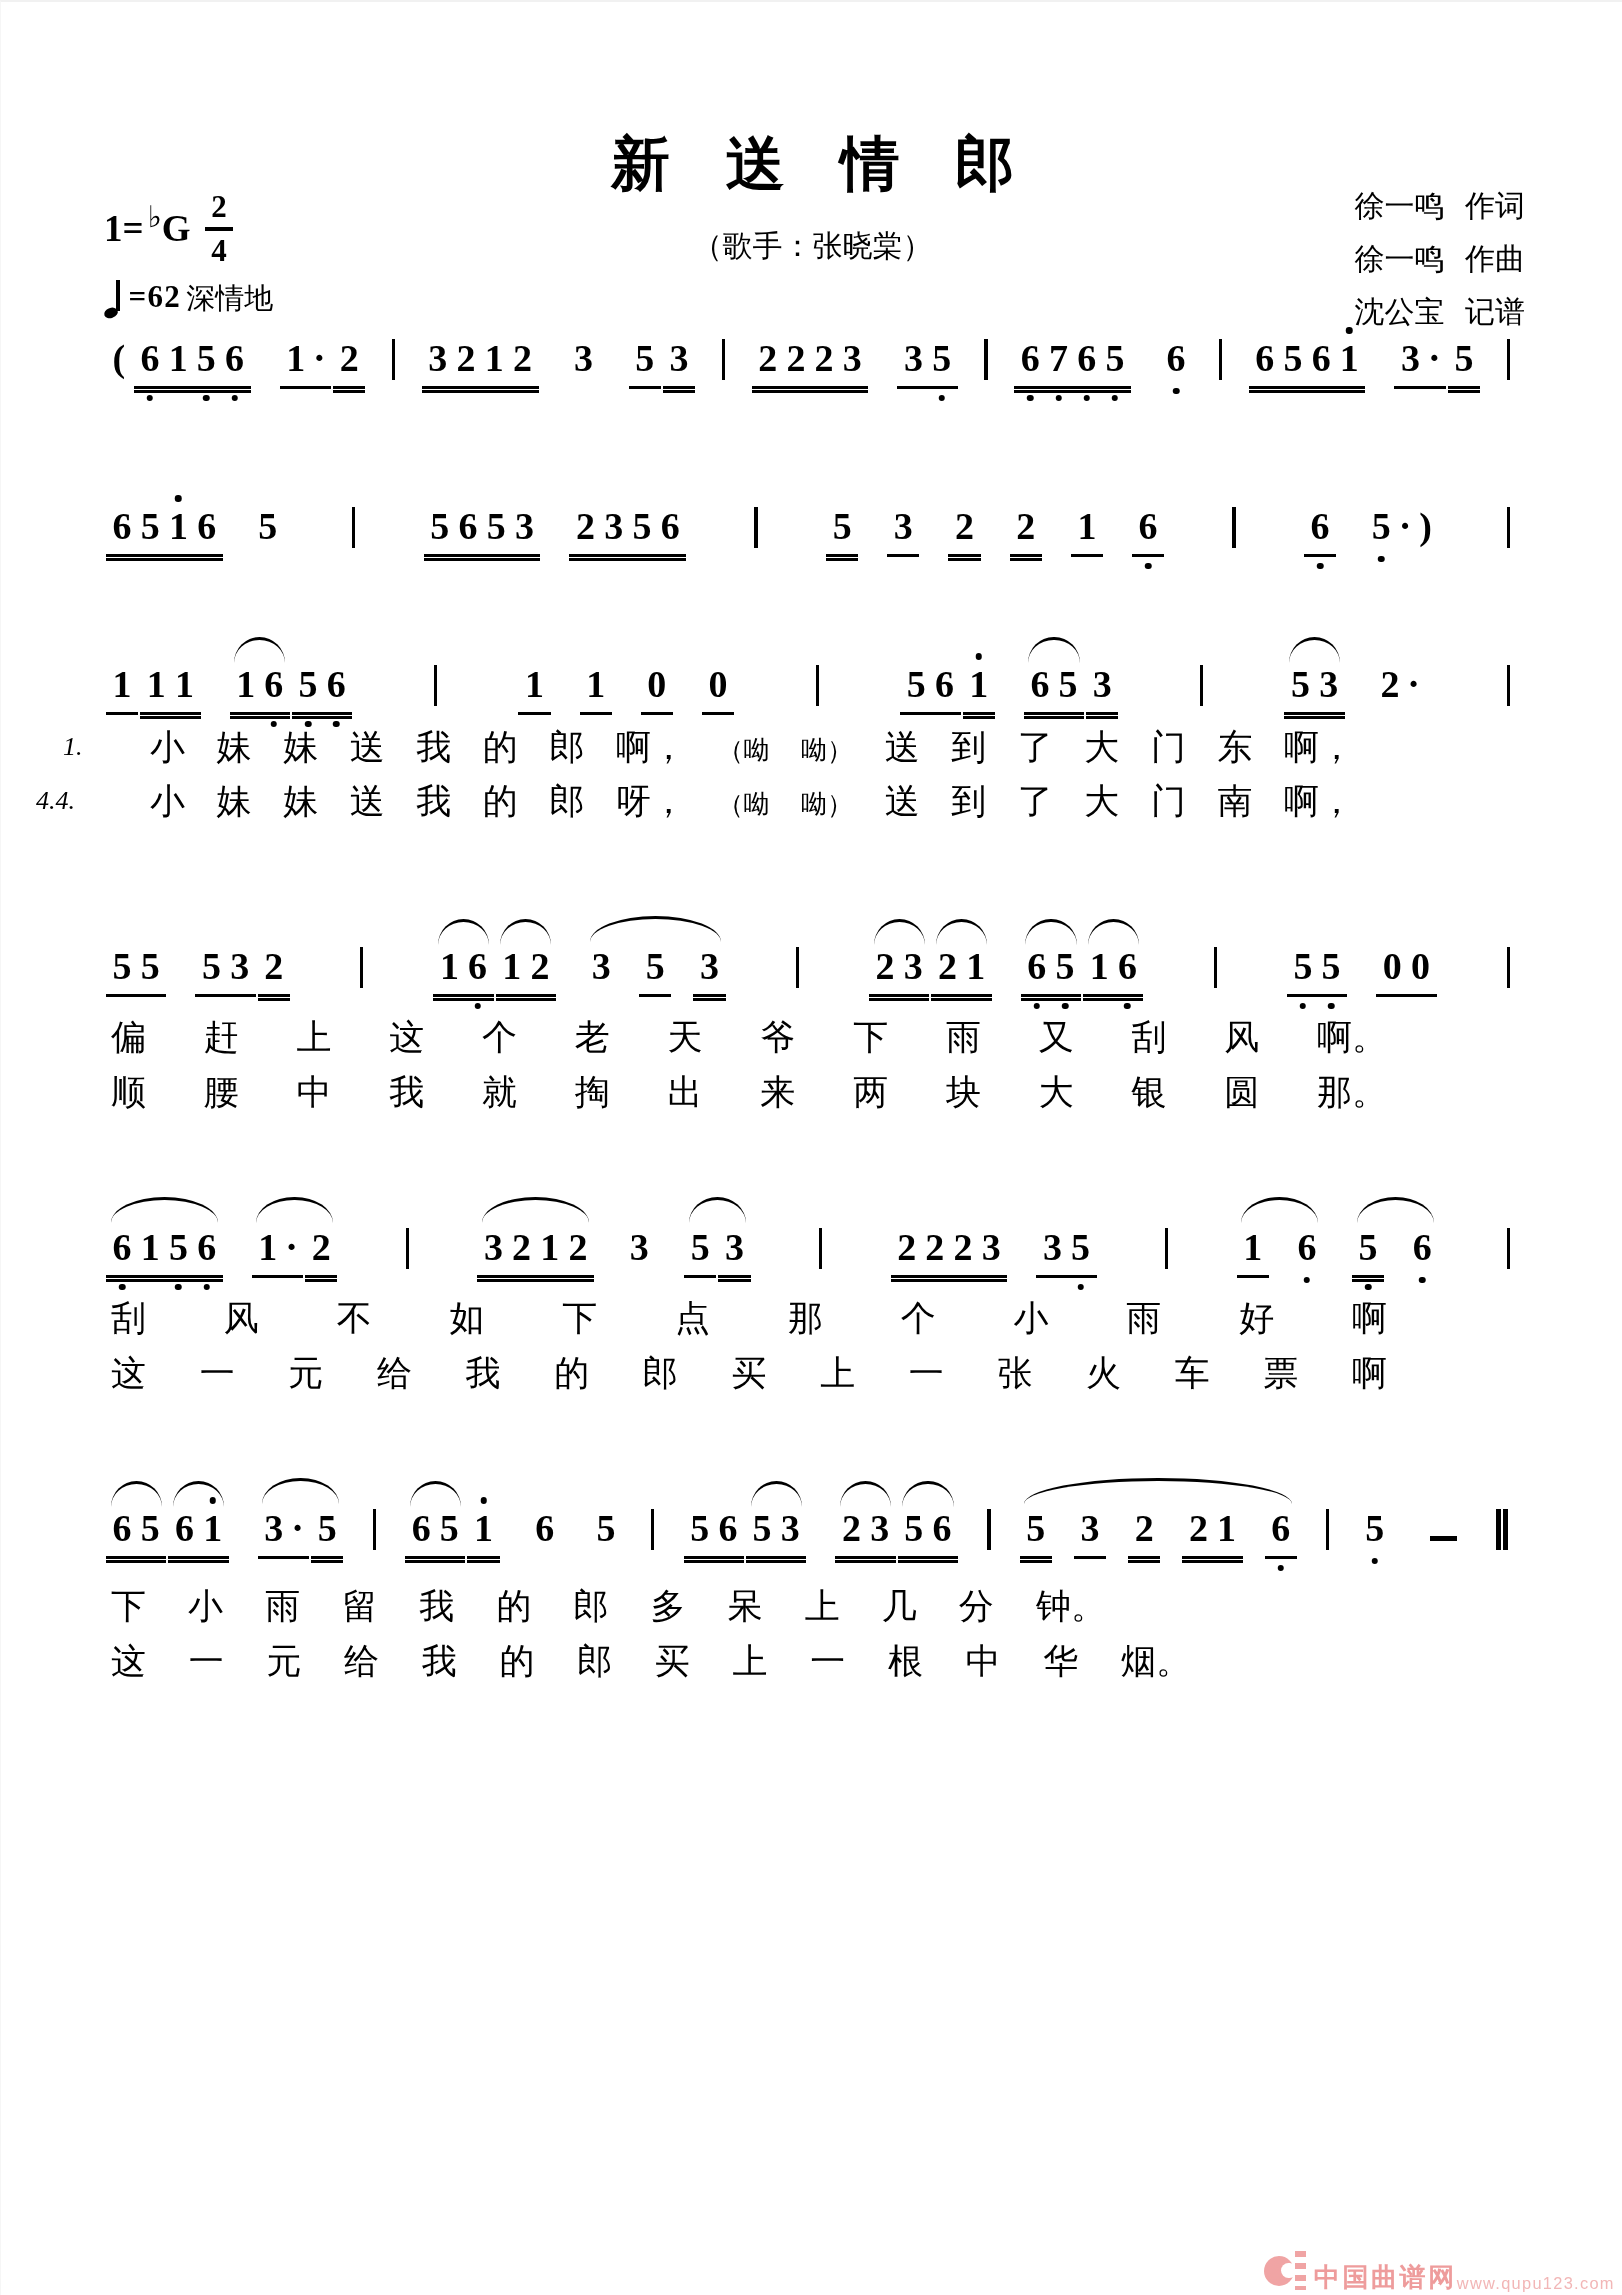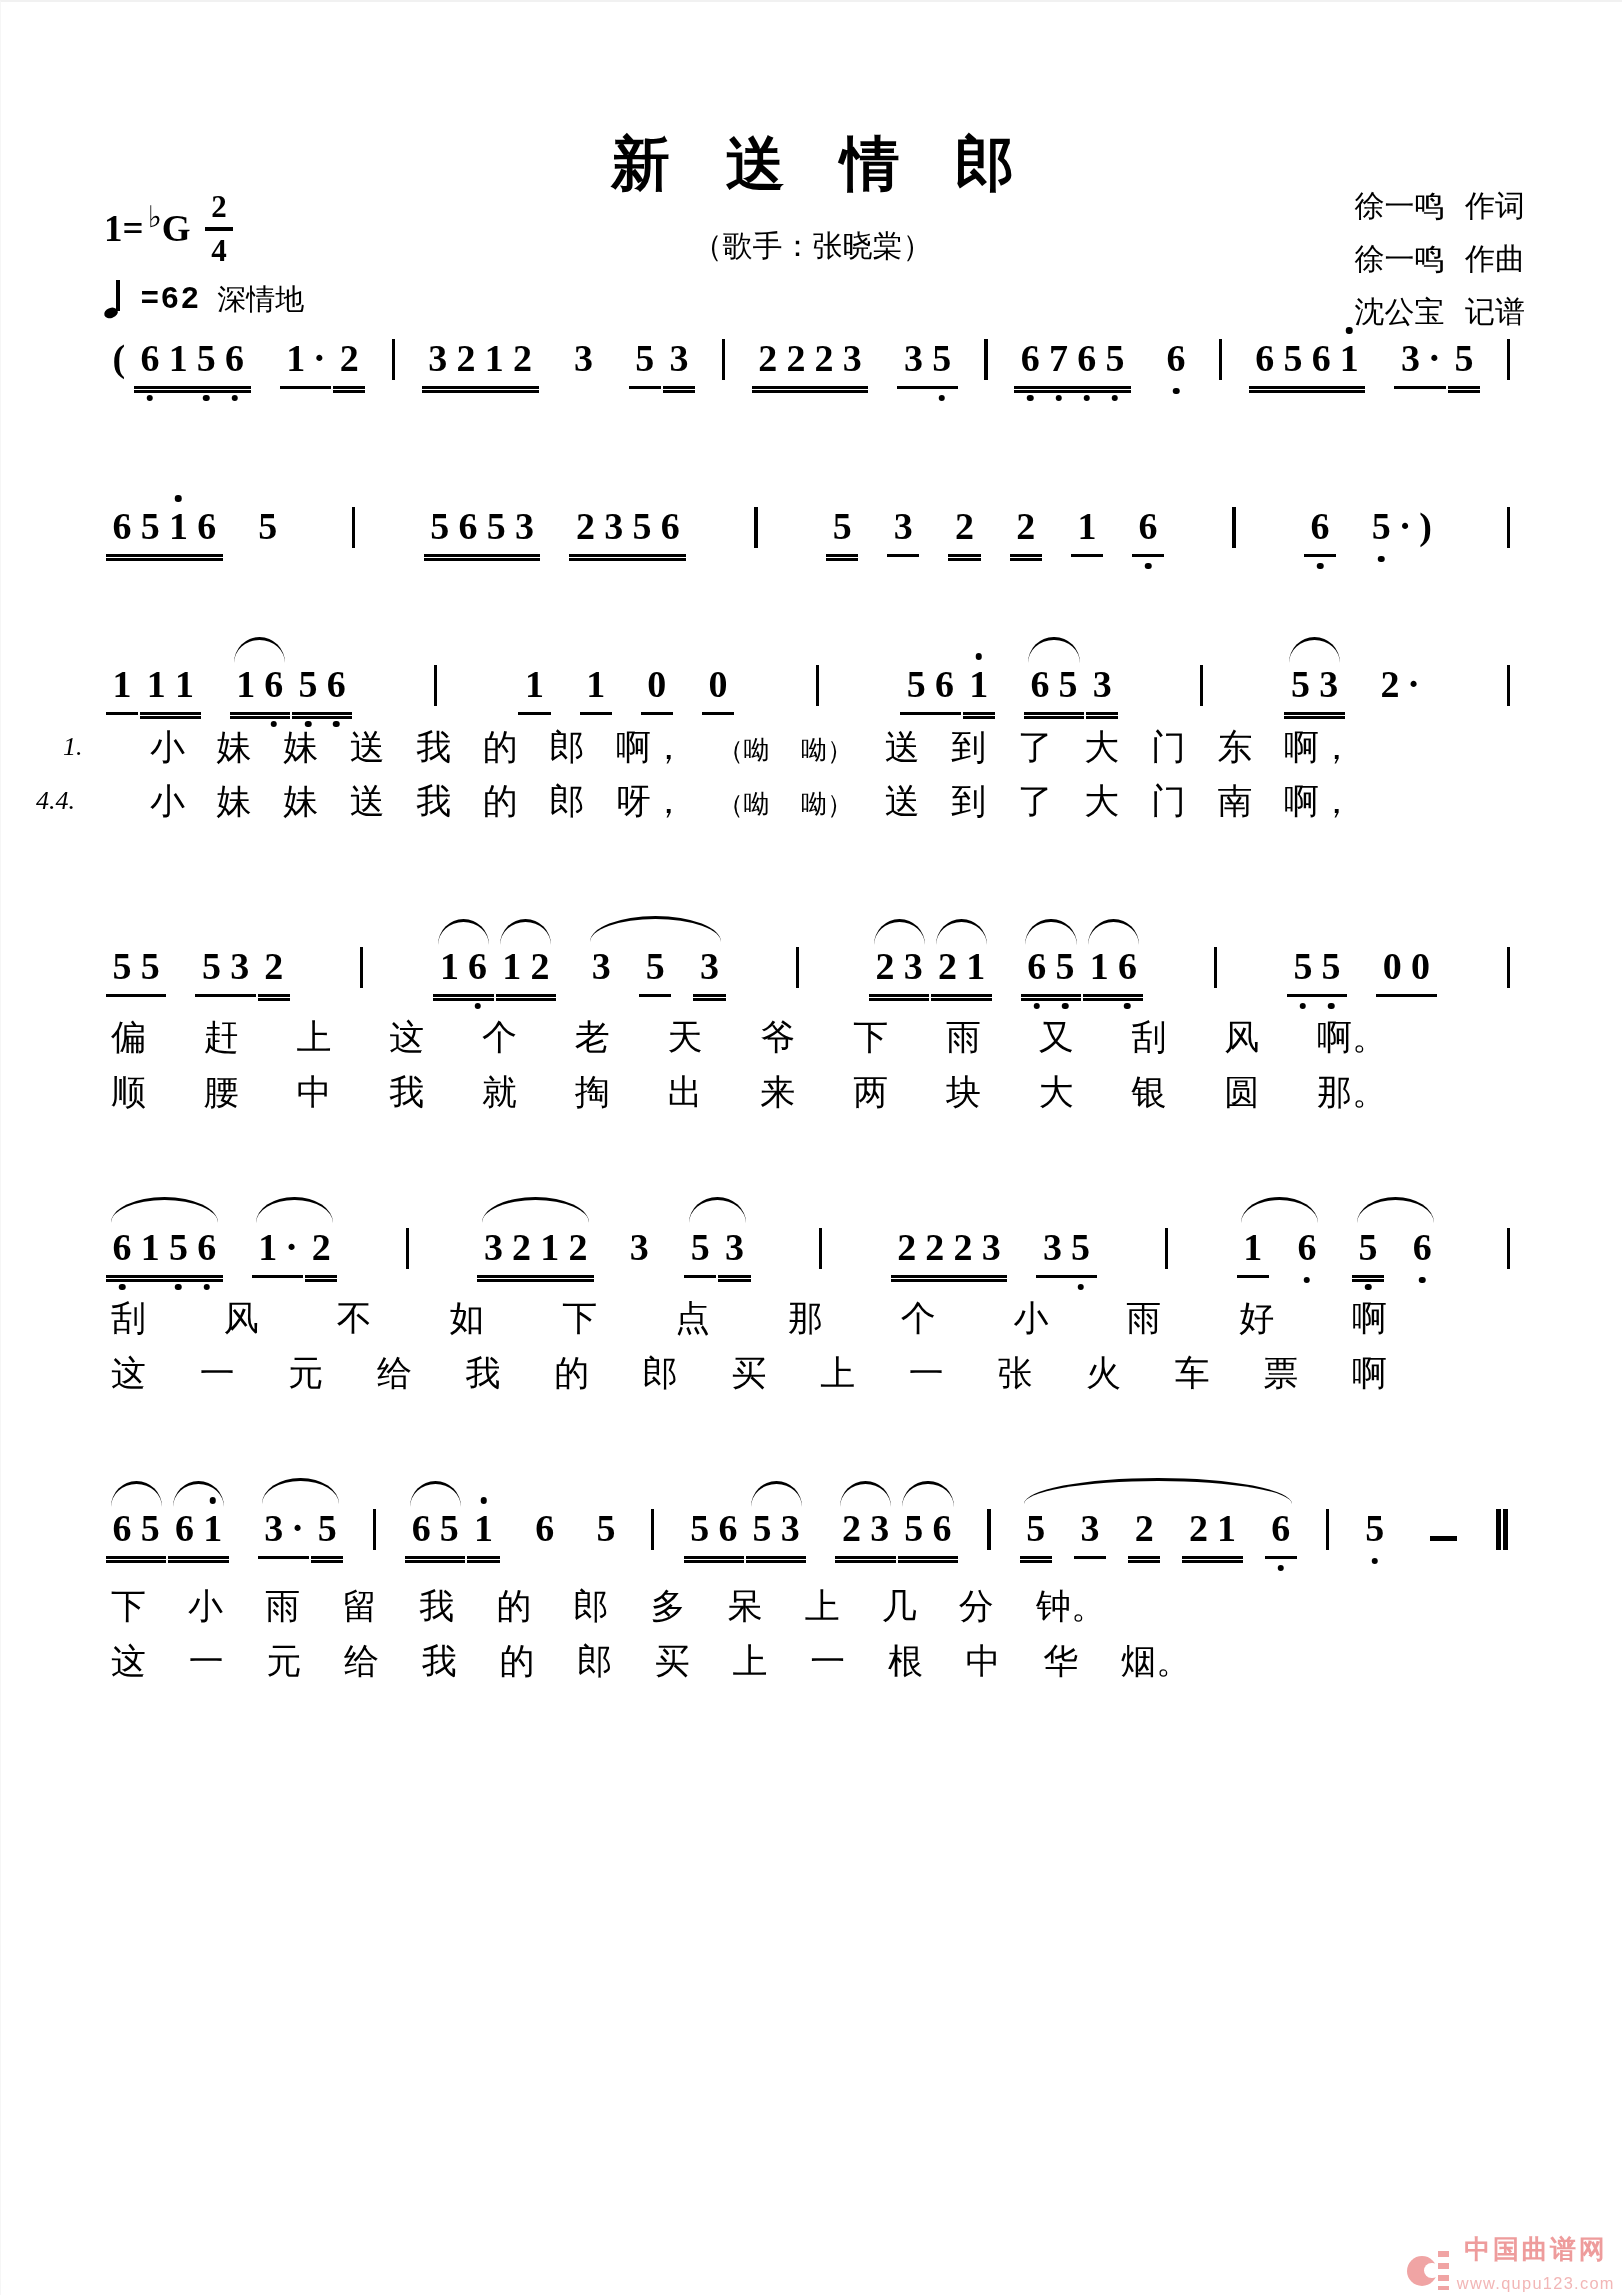--- a/index.html
+++ b/index.html
@@ -12,21 +12,21 @@
   #title{position:absolute;left:0;right:0;top:123px;text-align:center;font-size:59px;font-weight:bold;word-spacing:41px;}
   #subtitle{position:absolute;left:0;right:0;top:224px;text-align:center;font-size:30px;}
   #credits{position:absolute;right:99px;top:177px;font-size:30px;line-height:53px;word-spacing:13px;text-align:center;}
 
   #keysig{position:absolute;left:103px;top:188px;font-size:37px;font-weight:bold;display:flex;align-items:center;}
   .flat{font-size:30px;position:relative;top:-11.8px;margin-left:3.9px;font-family:"DejaVu Sans",sans-serif;}
   .keyletter{font-size:37px;}
   .frac{display:inline-block;margin-left:14.4px;text-align:center;font-size:31px;line-height:1;}
   .frac .num{display:block;padding:1.3px 6.5px 4.6px;border-bottom:4.6px solid #000;}
   .frac .den{display:block;padding:4.6px 6.5px 0;}
-  #tempo{position:absolute;left:103px;top:277px;font-size:29px;display:flex;align-items:center;gap:17px;font-family:Liberation Mono, monospace;}
+  #tempo{position:absolute;left:103px;top:277px;font-size:29px;display:flex;gap:5px;}
   .qnote{position:relative;width:19.6px;height:41px;display:inline-block;}
   .qnote::before{content:"";position:absolute;left:0;bottom:2.6px;width:13.7px;height:9.8px;background:#000;border-radius:50%;transform:rotate(-20deg);}
   .qnote::after{content:"";position:absolute;right:3.9px;top:1.3px;width:3.3px;height:31px;background:#000;}
   .tval{font-weight:bold;font-size:31px;letter-spacing:1.3px;}
 
   
   .mline{position:absolute;left:105px;width:1404px;display:flex;justify-content:space-between;align-items:baseline;
          font-weight:bold;font-size:38px;}
   .l0{top:328px}.l1{top:496px}.l2{top:654px}.l3{top:936px}.l4{top:1217px}.l5{top:1498px}
   .measure{display:inline-flex;align-items:baseline;gap:29px;}
@@ -64,21 +64,21 @@
   .v0{left:62px;top:730px;}
   .v1{left:35px;top:784px;}
 
   
   #watermark{position:absolute;right:9.2px;bottom:5.2px;display:flex;align-items:flex-end;gap:7.9px;}
   .wlogo{position:relative;width:42px;height:41px;}
   .wlogo .c{position:absolute;left:0;top:5.2px;width:30px;height:30px;border-radius:50%;background:#f0a4a4;}
   .wlogo .c::after{content:"";position:absolute;right:-2.6px;top:6.5px;width:15.7px;height:15.7px;background:#fff;border-radius:50%;}
   .wlogo .bars{position:absolute;right:0;top:0;width:11px;height:39px;
                background:repeating-linear-gradient(#f0a4a4 0 6.5px,transparent 6.5px 11.8px);}
-  .wtext{display:flex;flex-direction:column;align-items:center;line-height:1.05;}
+  .wtext{display:flex;flex-direction:row;align-items:flex-start;line-height:1.05;}
   .wsite{font-size:26px;font-weight:bold;color:#ee9c9c;letter-spacing:2.6px;}
   .wurl{font-size:16.4px;color:#f2b6b6;letter-spacing:1.3px;font-family:"Liberation Sans","DejaVu Sans",sans-serif;margin-top:11px;}
 </style>
 </head>
 <body>
 
 <div class="page">
 
 
   <div id="title">新 送 情 郎</div>

